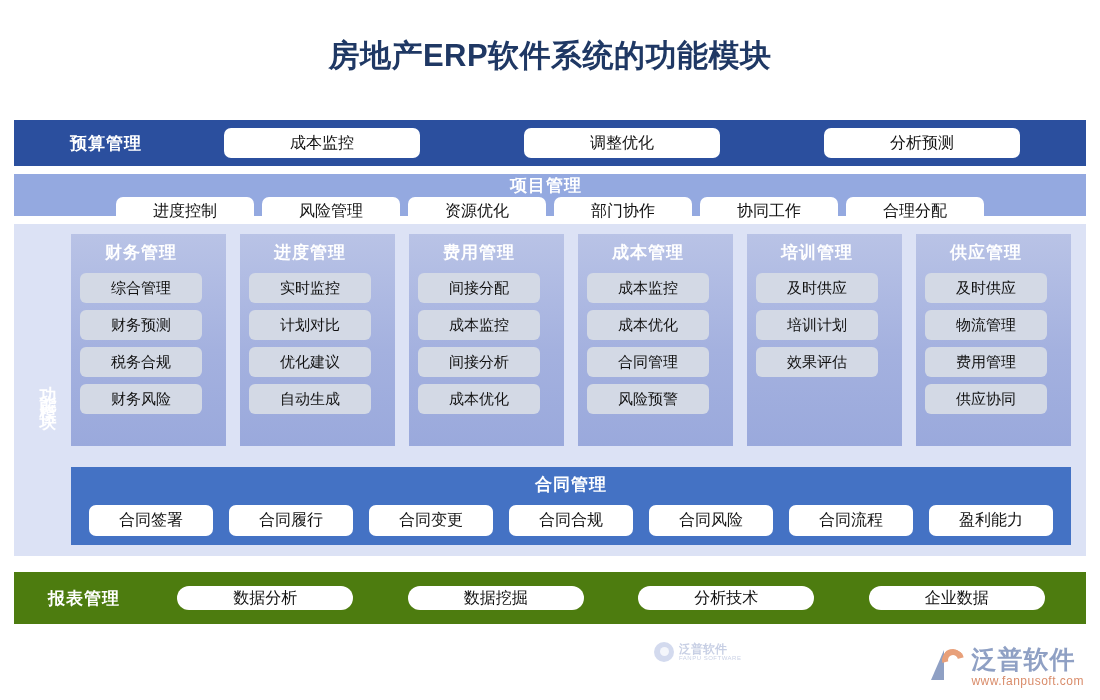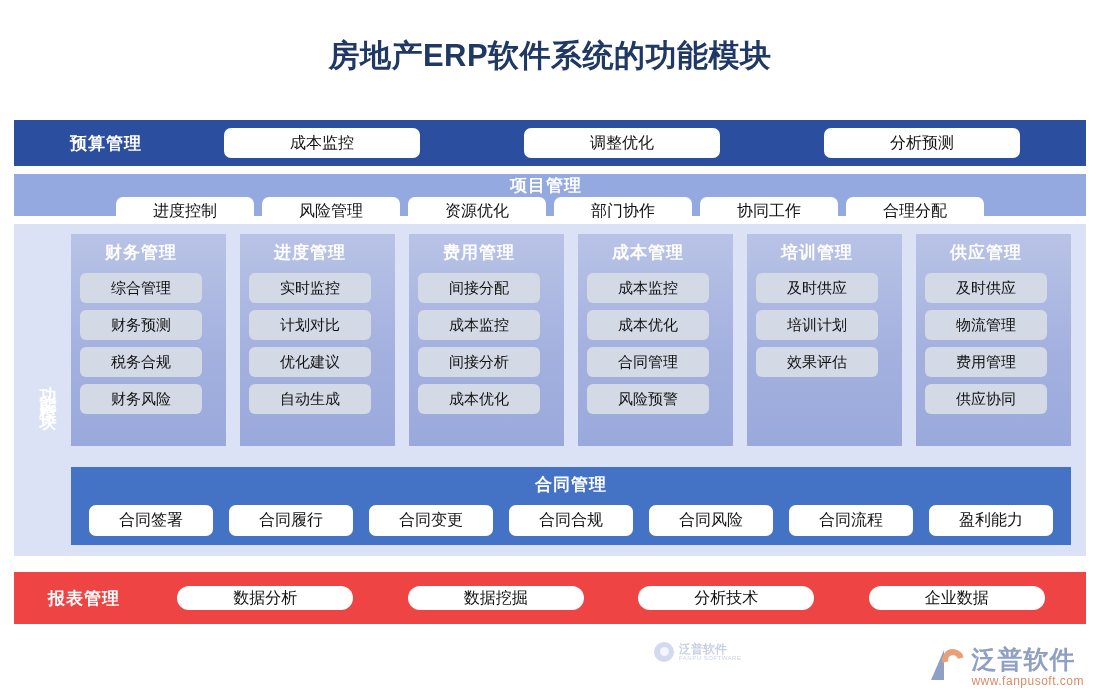--- a/index.html
+++ b/index.html
@@ -170,21 +170,21 @@
     height: 31px;
     border-radius: 7px;
     flex: 0 0 124px;
     margin: 0 3px;
     font-size: 16px;
   }
 
   
   #row-report {
     left: 14px; top: 572px; width: 1072px; height: 52px;
-    background: #ef4444;
+    background: #4d7c0f;
   }
   #row-report .band-label { width: 112px; margin-right: 10px; }
   #row-report .chip {
     height: 24px; border-radius: 15px; flex: 0 0 176px;
     margin: 1px 16px;
   }
 
   
   #panel-watermark {
     position: absolute;

